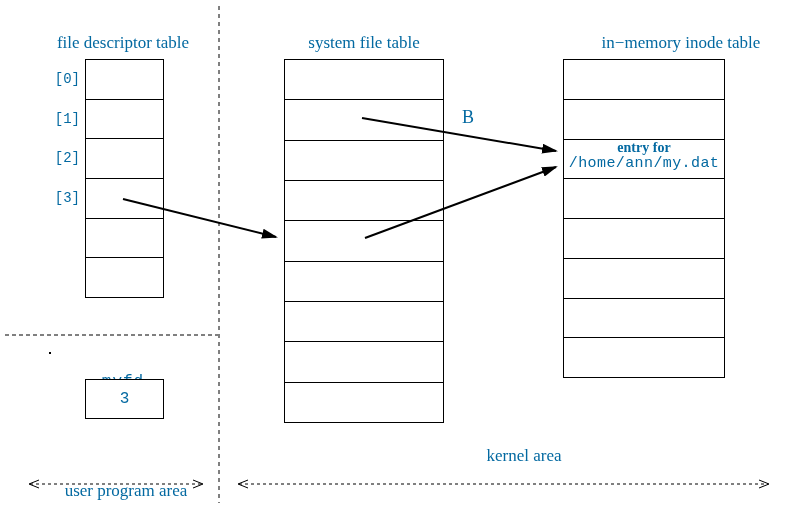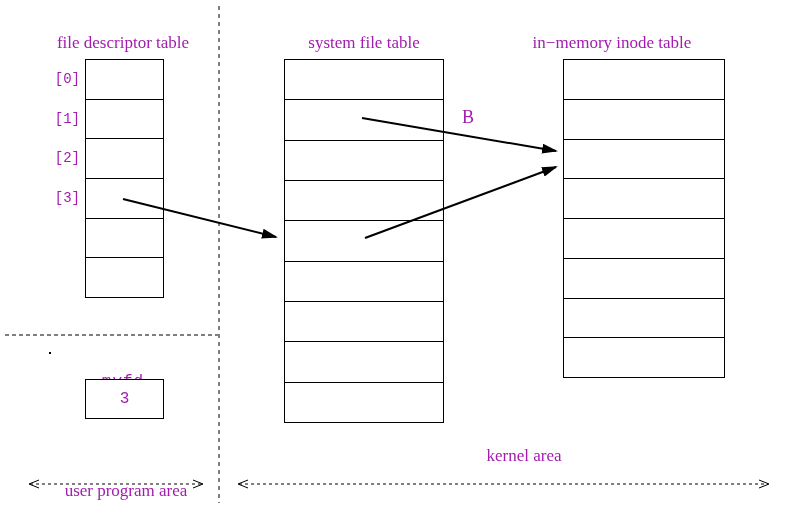--- a/index.html
+++ b/index.html
@@ -1,18 +1,18 @@
 <!DOCTYPE html>
 <html><head>
 <meta charset="utf-8">
 <style>
   html,body{margin:0;padding:0;background:#fff;}
   #canvas{
     position:relative;width:791px;height:516px;background:#ffffff;
-    font-family:"Liberation Serif", serif;color:#a21caf;overflow:hidden;
+    font-family:"Liberation Serif", serif;color:#0369a1;overflow:hidden;
   }
   .title{
     position:absolute;font-size:17px;white-space:nowrap;transform:translateX(-50%);
   }
   .table{
     position:absolute;border:1px solid #000;box-sizing:border-box;
     display:flex;flex-direction:column;background:#fff;
   }
   .table .row{flex:1;border-top:1px solid #000;}
   .table .row:first-child{border-top:none;}
@@ -39,21 +39,21 @@
   .stray-dot{position:absolute;left:49px;top:352px;width:2px;height:2px;background:#000;}
   svg.overlay{position:absolute;left:0;top:0;pointer-events:none;}
 </style>
 </head>
 <body>
 
 <div id="canvas">
 
   <div class="title" style="left:123px;top:33px;">file descriptor table</div>
   <div class="title" style="left:364px;top:33px;">system file table</div>
-  <div class="title" style="left:612px;top:33px;">in−memory inode table</div>
+  <div class="title" style="left:681px;top:33px;">in−memory inode table</div>
 
   <div class="table" style="left:85px;top:59px;width:79px;height:239px;">
       <div class="row"></div>
       <div class="row"></div>
       <div class="row"></div>
       <div class="row"></div>
       <div class="row"></div>
       <div class="row"></div>
     </div>
   <div class="table" style="left:284px;top:59px;width:160px;height:364px;">
@@ -76,20 +76,24 @@
       <div class="row"></div>
       <div class="row"></div>
       <div class="row"></div>
     </div>
 
   <div class="fd-label" style="top:71px;">[0]</div>
   <div class="fd-label" style="top:111px;">[1]</div>
   <div class="fd-label" style="top:150px;">[2]</div>
   <div class="fd-label" style="top:190px;">[3]</div>
 
+  <div class="entry-block">
+    <div class="entry-line1">entry for</div>
+    <div class="entry-line2">/home/ann/my.dat</div>
+  </div>
 
   <div class="b-label">B</div>
 
   <div class="myfd-label">myfd</div>
   <div class="myfd-box">
     <span>3</span>
   </div>
 
   <div class="area-label" style="left:126px;top:445px;margin-top:36px;">user program area</div>
   <div class="area-label" style="left:504px;top:446px;margin-left:20px;">kernel area</div>

